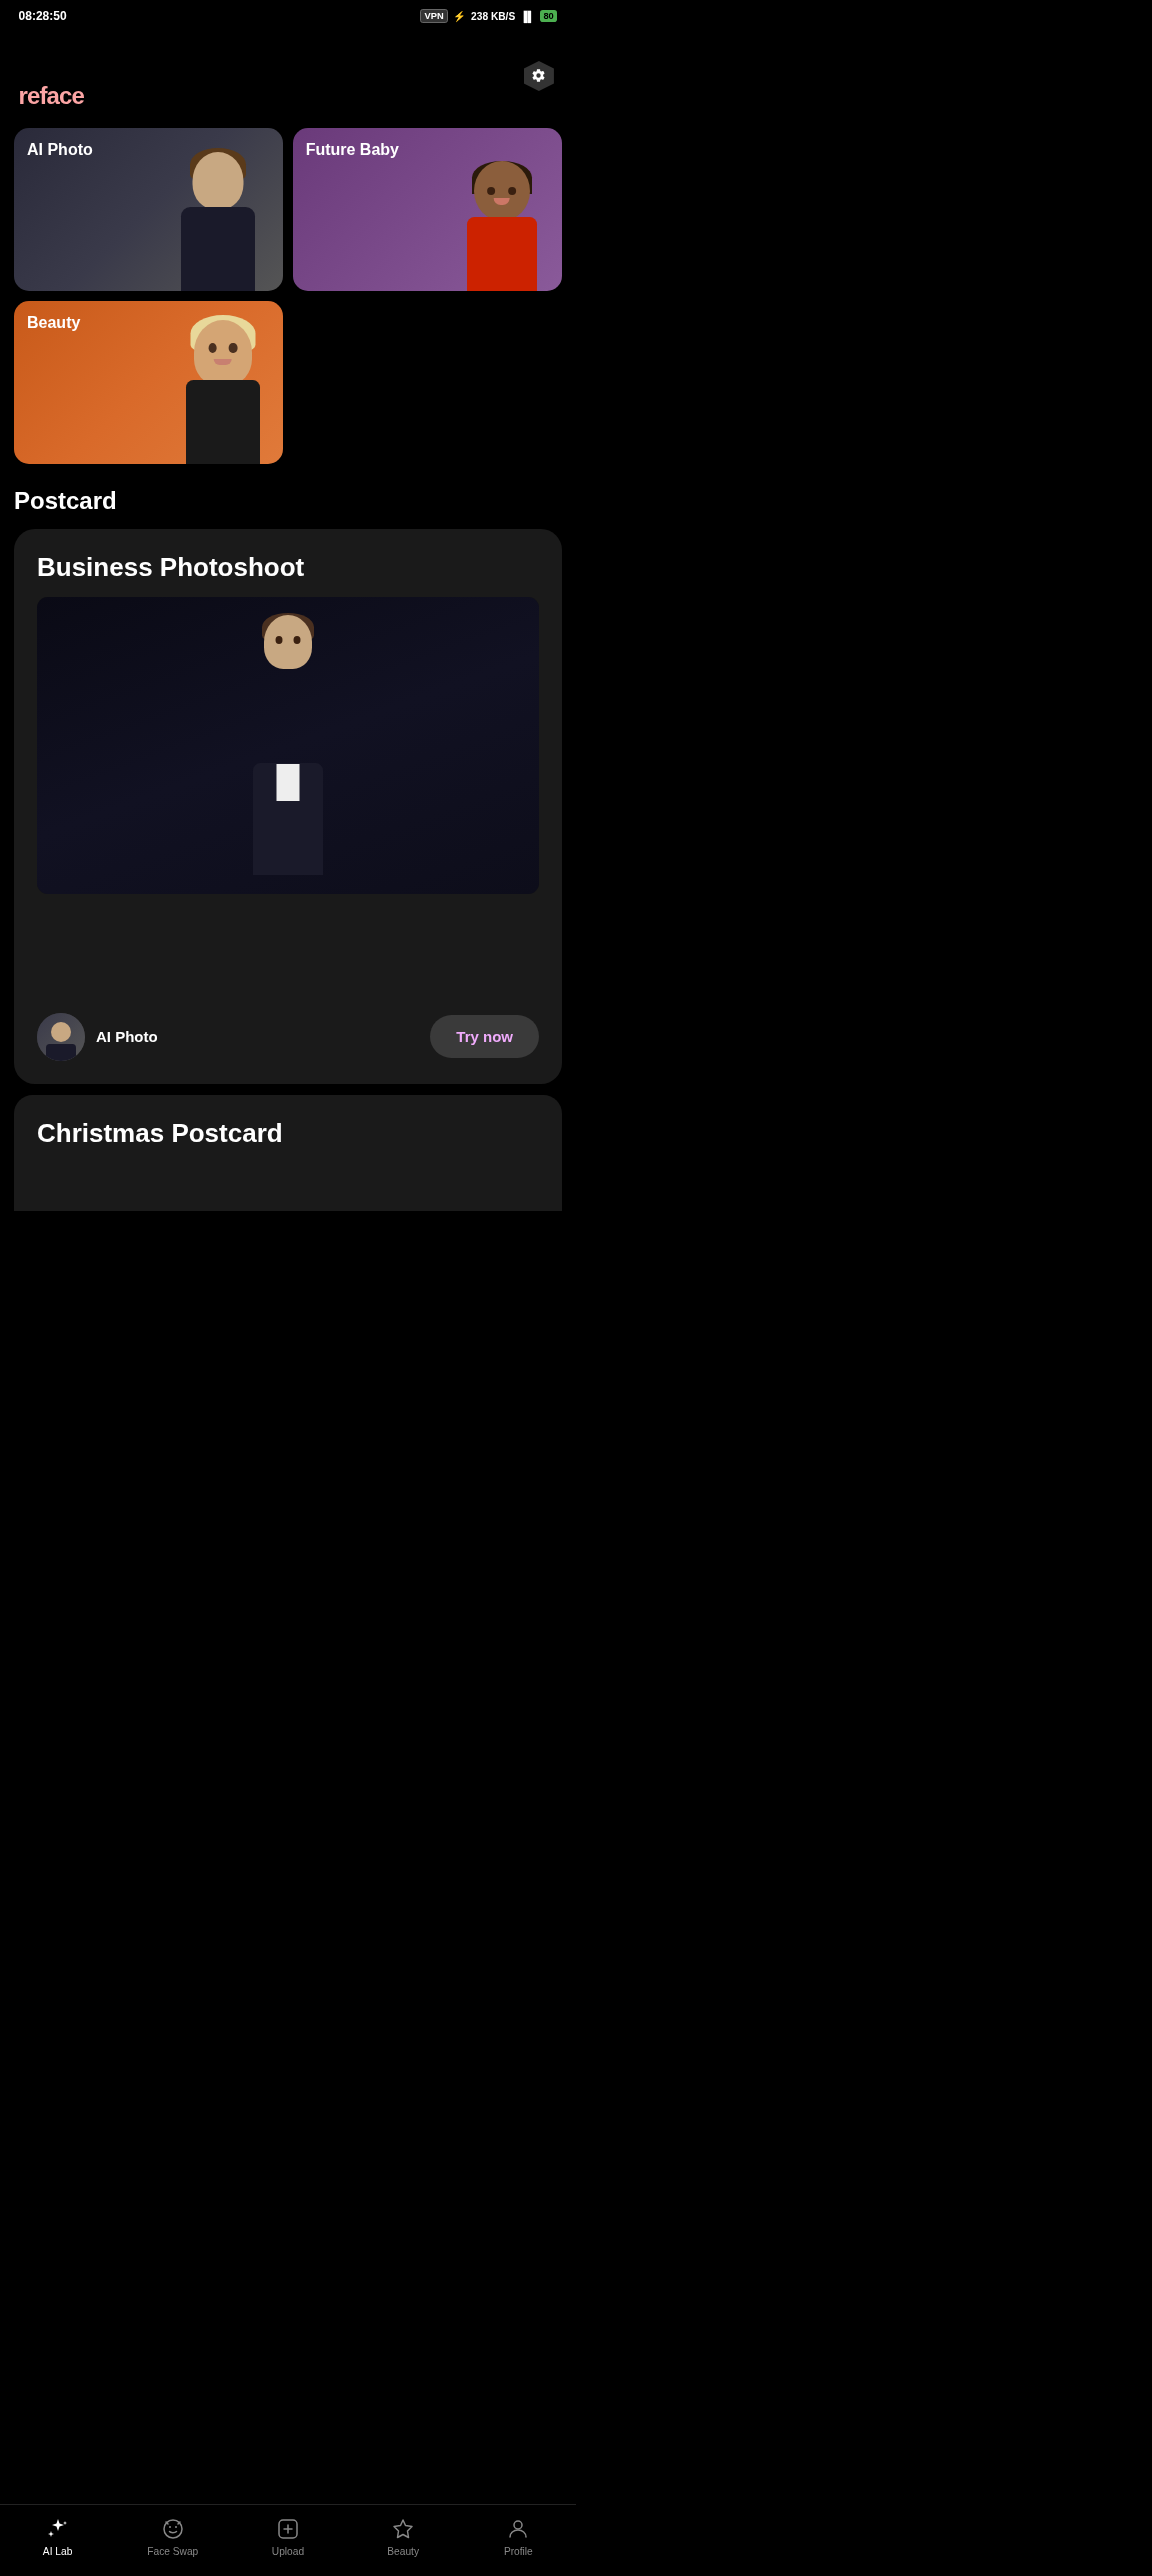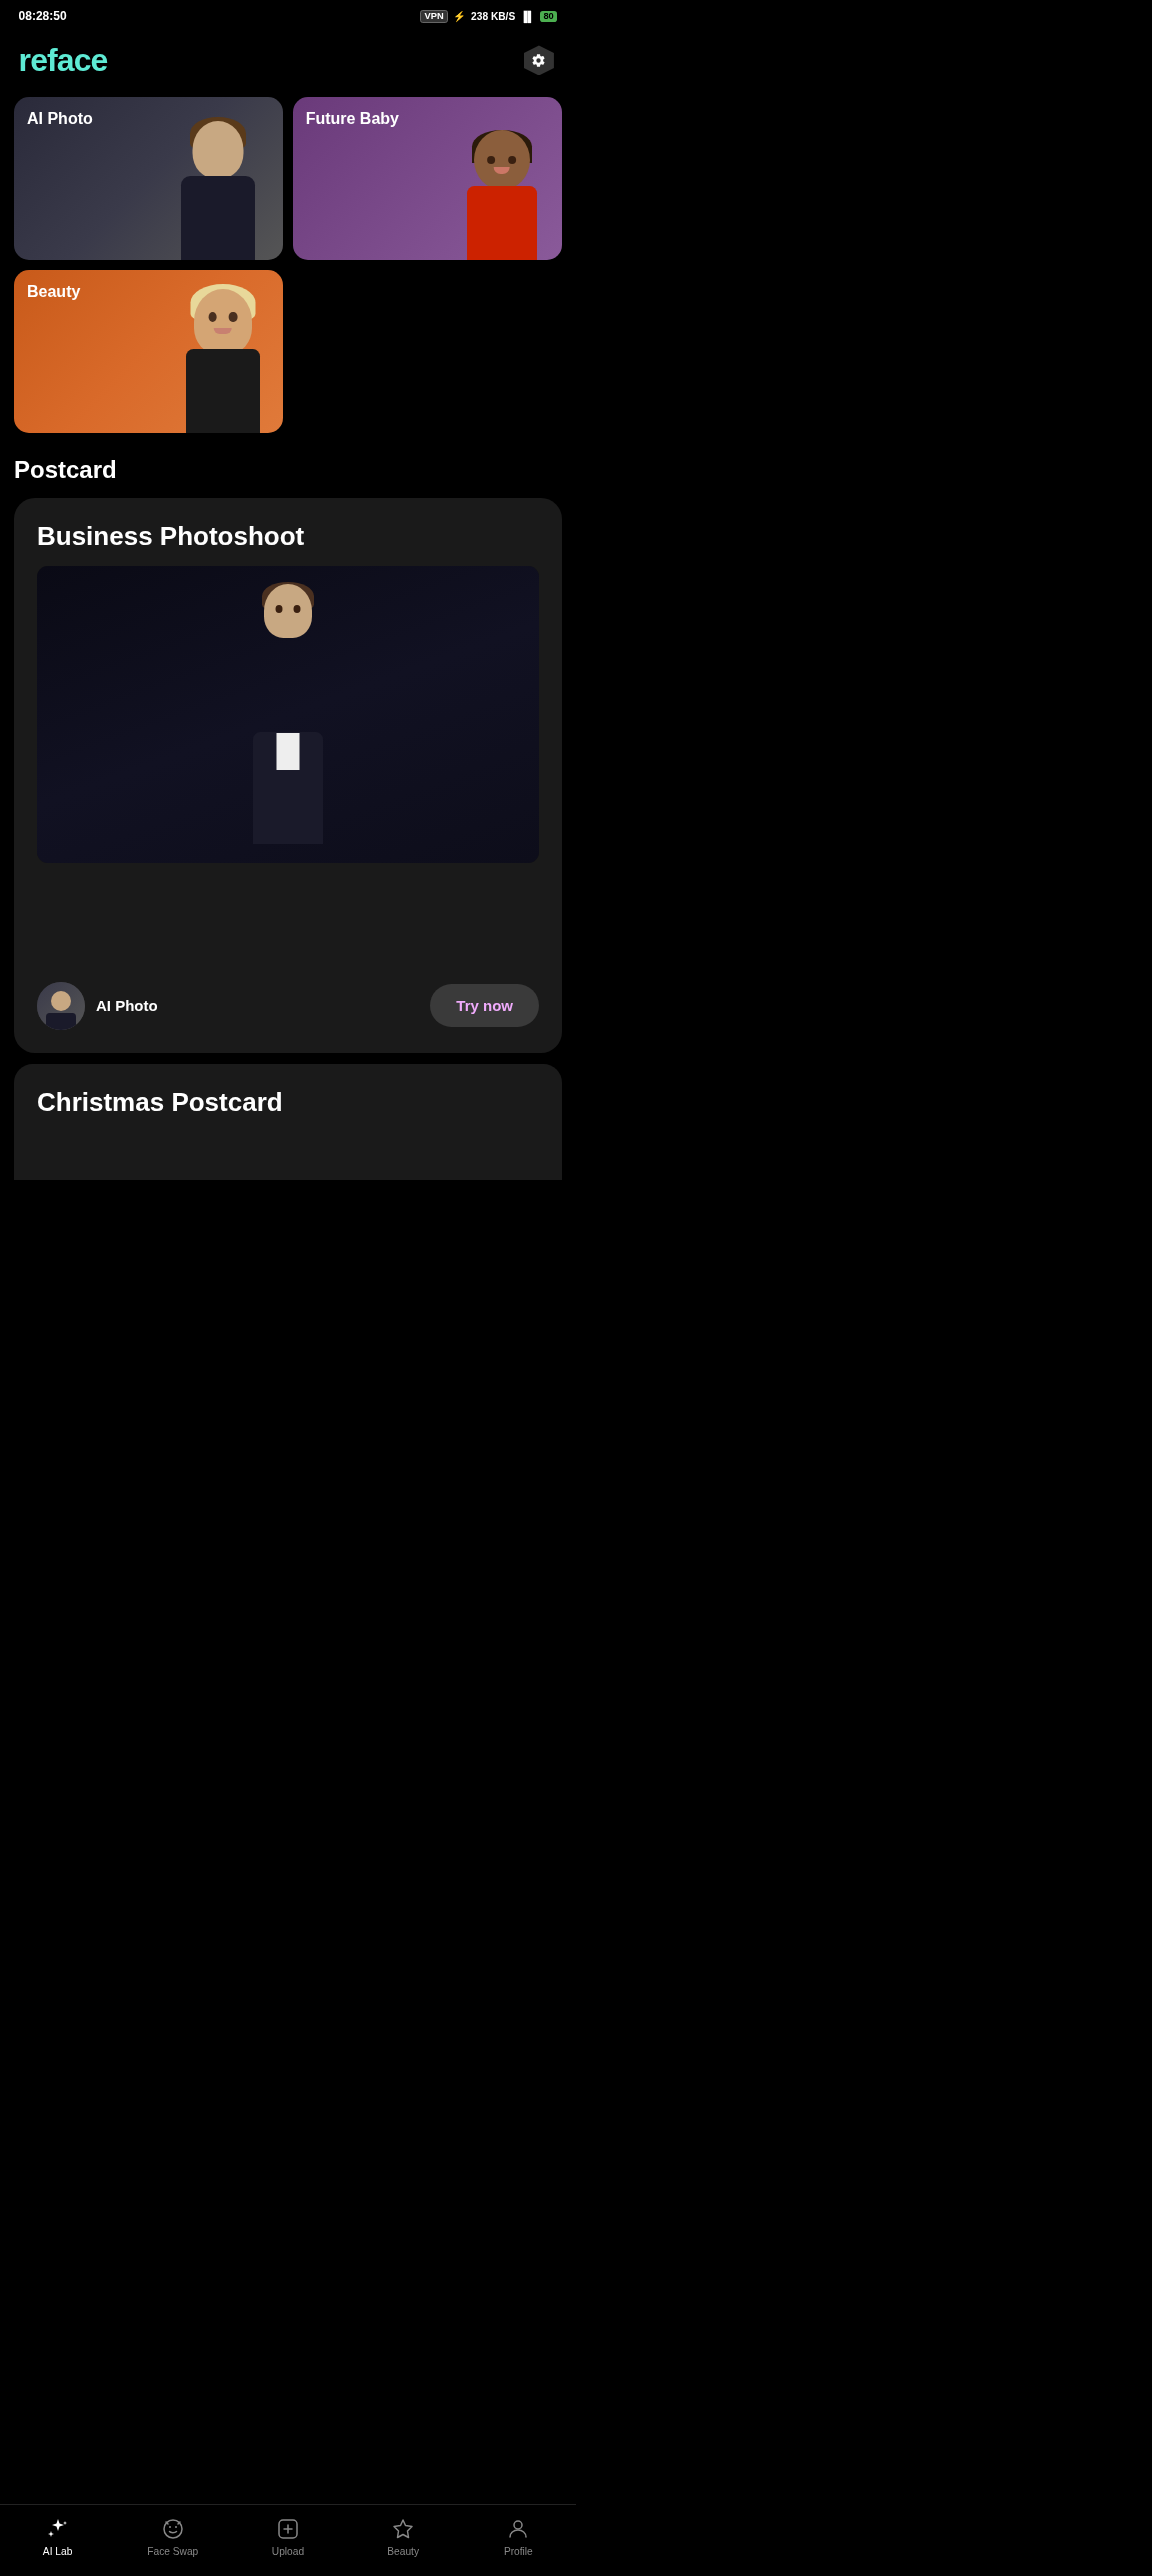--- a/index.html
+++ b/index.html
@@ -11,21 +11,21 @@
       width: 576px;
       min-height: 1288px;
       position: relative;
       overflow-x: hidden;
     }
 
     
     .status-bar {
       display: flex;
       justify-content: space-between;
-      align-items: flex-end;
+      align-items: flex-start;
       padding: 9.3px 18.6px 4.6px 18.6px;
       font-size: 12px;
       font-weight: 600;
     }
     .status-right {
       display: flex;
       align-items: center;
       gap: 5px;
       font-size: 10.2px;
     }
@@ -47,24 +47,25 @@
     }
 
     
     .header {
       display: flex;
       justify-content: space-between;
       align-items: center;
       padding: 14px 18.6px 18.6px 18.6px;
     }
     .logo {
-      font-size: 32px;
+      font-size: 24px;
       font-weight: 800;
-      color: #5eead4;
+      color: #fca5a5;
       letter-spacing: -0.9px;
+      margin-top: 40px;
     }
     .settings-icon {
       width: 37px;
       height: 37px;
       display: flex;
       align-items: center;
       justify-content: center;
     }
     .settings-hex {
       width: 30px;

